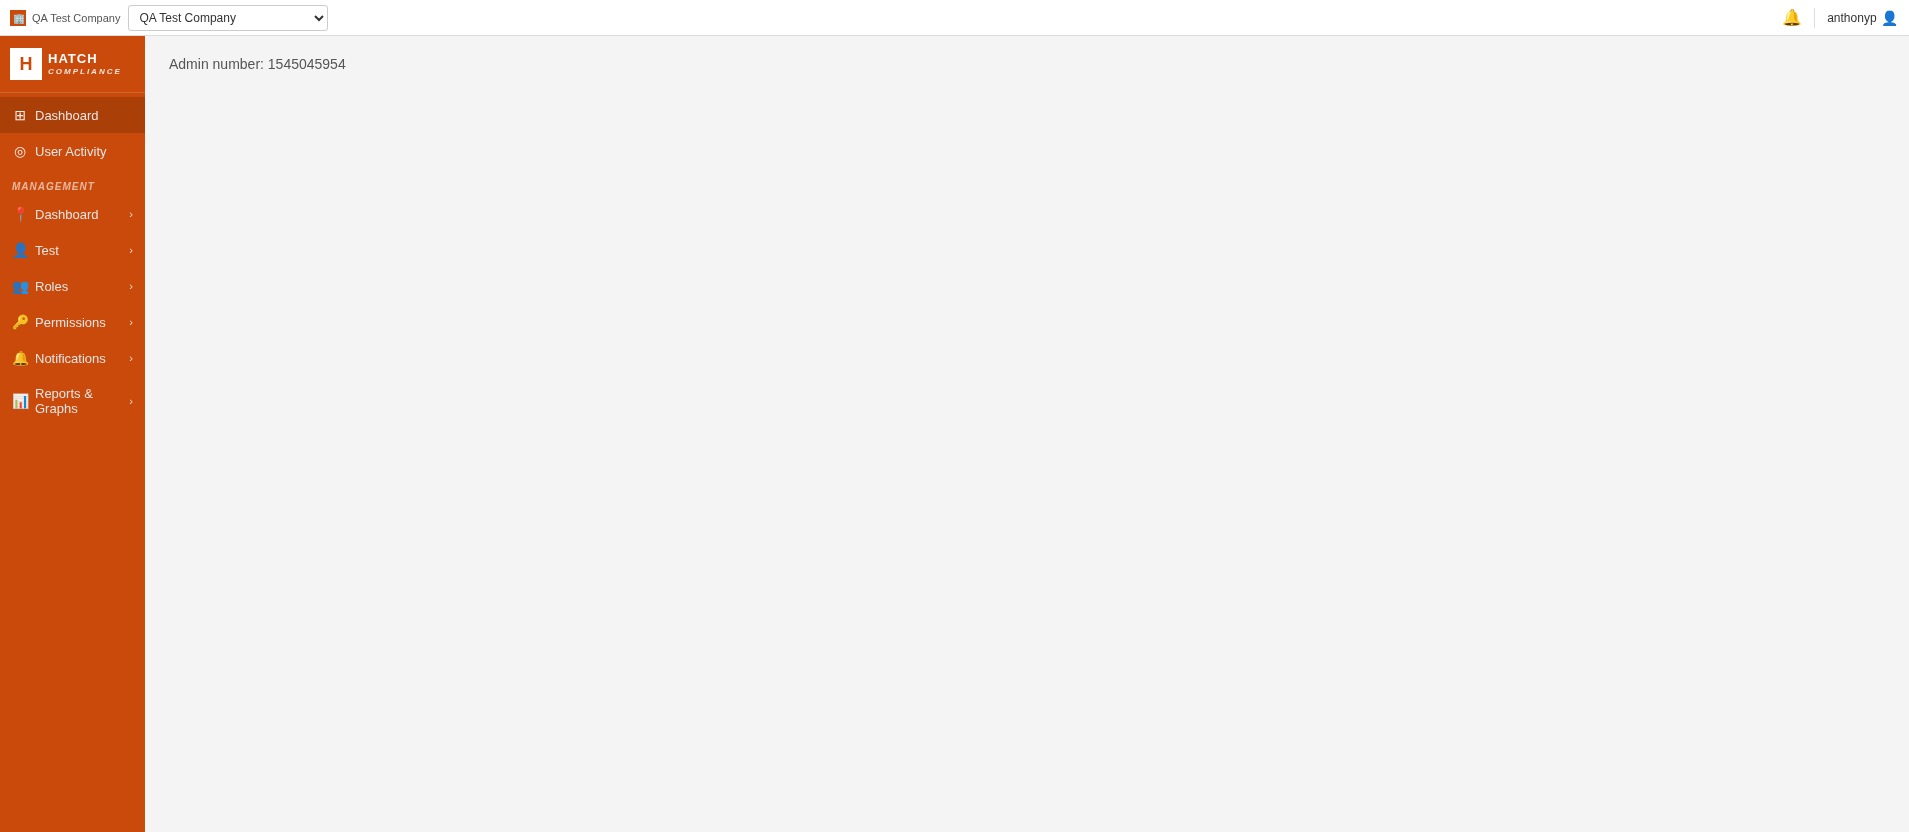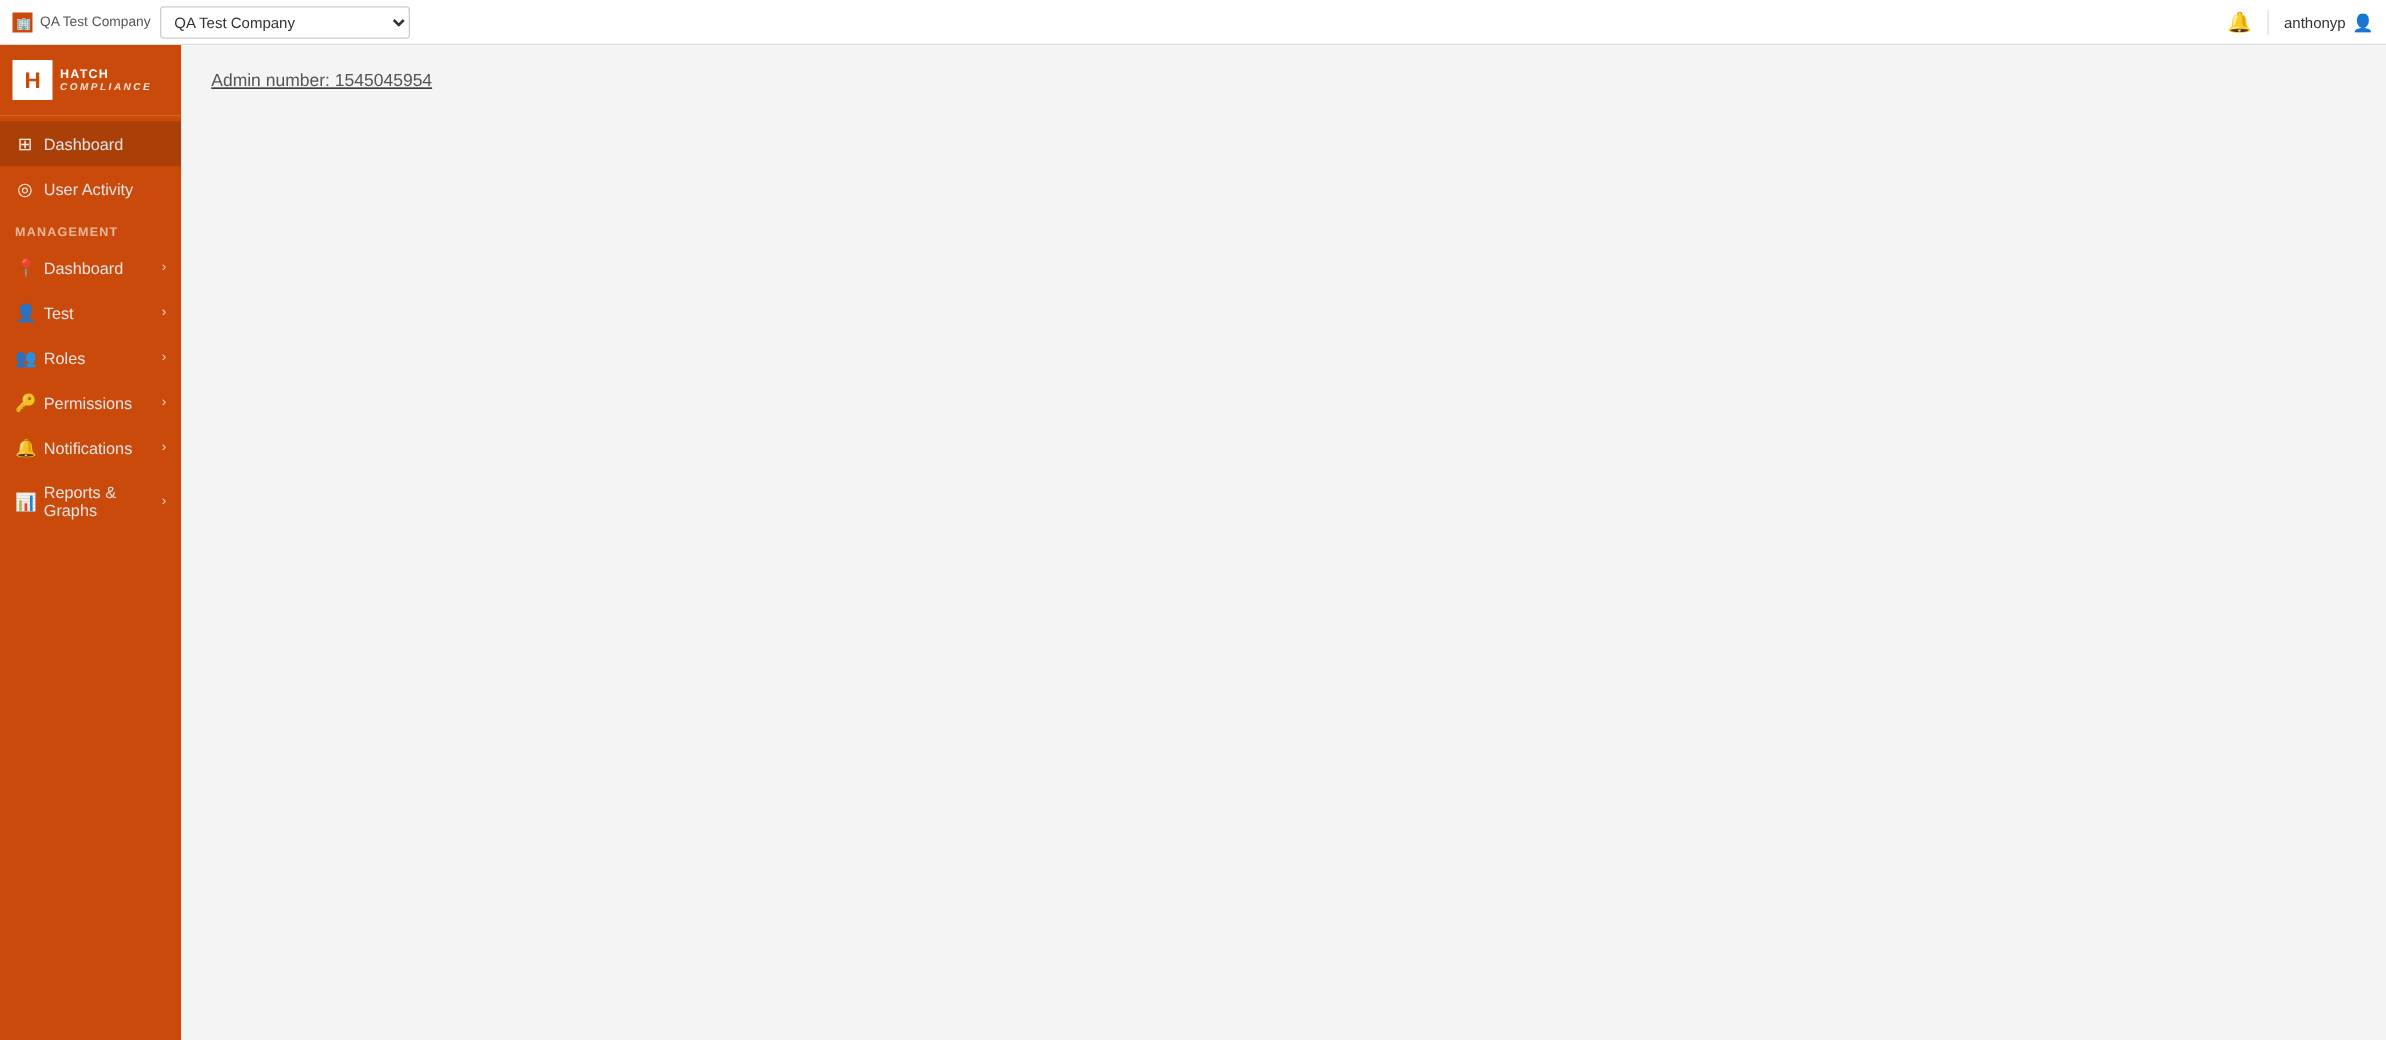--- a/index.html
+++ b/index.html
@@ -107,21 +107,21 @@
       font-size: 18px;
       font-weight: 900;
       color: #c94a0a;
       line-height: 1;
     }
     .sidebar-logo-text {
       display: flex;
       flex-direction: column;
     }
     .sidebar-logo-text .hatch {
-      font-size: 10px;
+      font-size: 13px;
       font-weight: 800;
       color: #fff;
       line-height: 1.1;
       letter-spacing: 1px;
     }
     .sidebar-logo-text .compliance {
       font-size: 8px;
       font-weight: 600;
       color: rgba(255,255,255,0.85);
       letter-spacing: 2px;
@@ -168,29 +168,29 @@
       opacity: 0.8;
     }
 
     .sidebar-section-label {
       font-size: 10px;
       color: rgba(255,255,255,0.6);
       text-transform: uppercase;
       letter-spacing: 1px;
       padding: 12px 12px 4px;
       font-weight: 600;
+      font-style: italic;
     }
 
     
     .content {
       flex: 1;
       background: #f4f4f4;
       padding: 20px 24px;
       overflow-y: auto;
-      text-decoration: underline;
     }
 
     .admin-number {
       font-size: 14px;
       color: #555;
     }
   </style>
 </head>
 <body>
 

